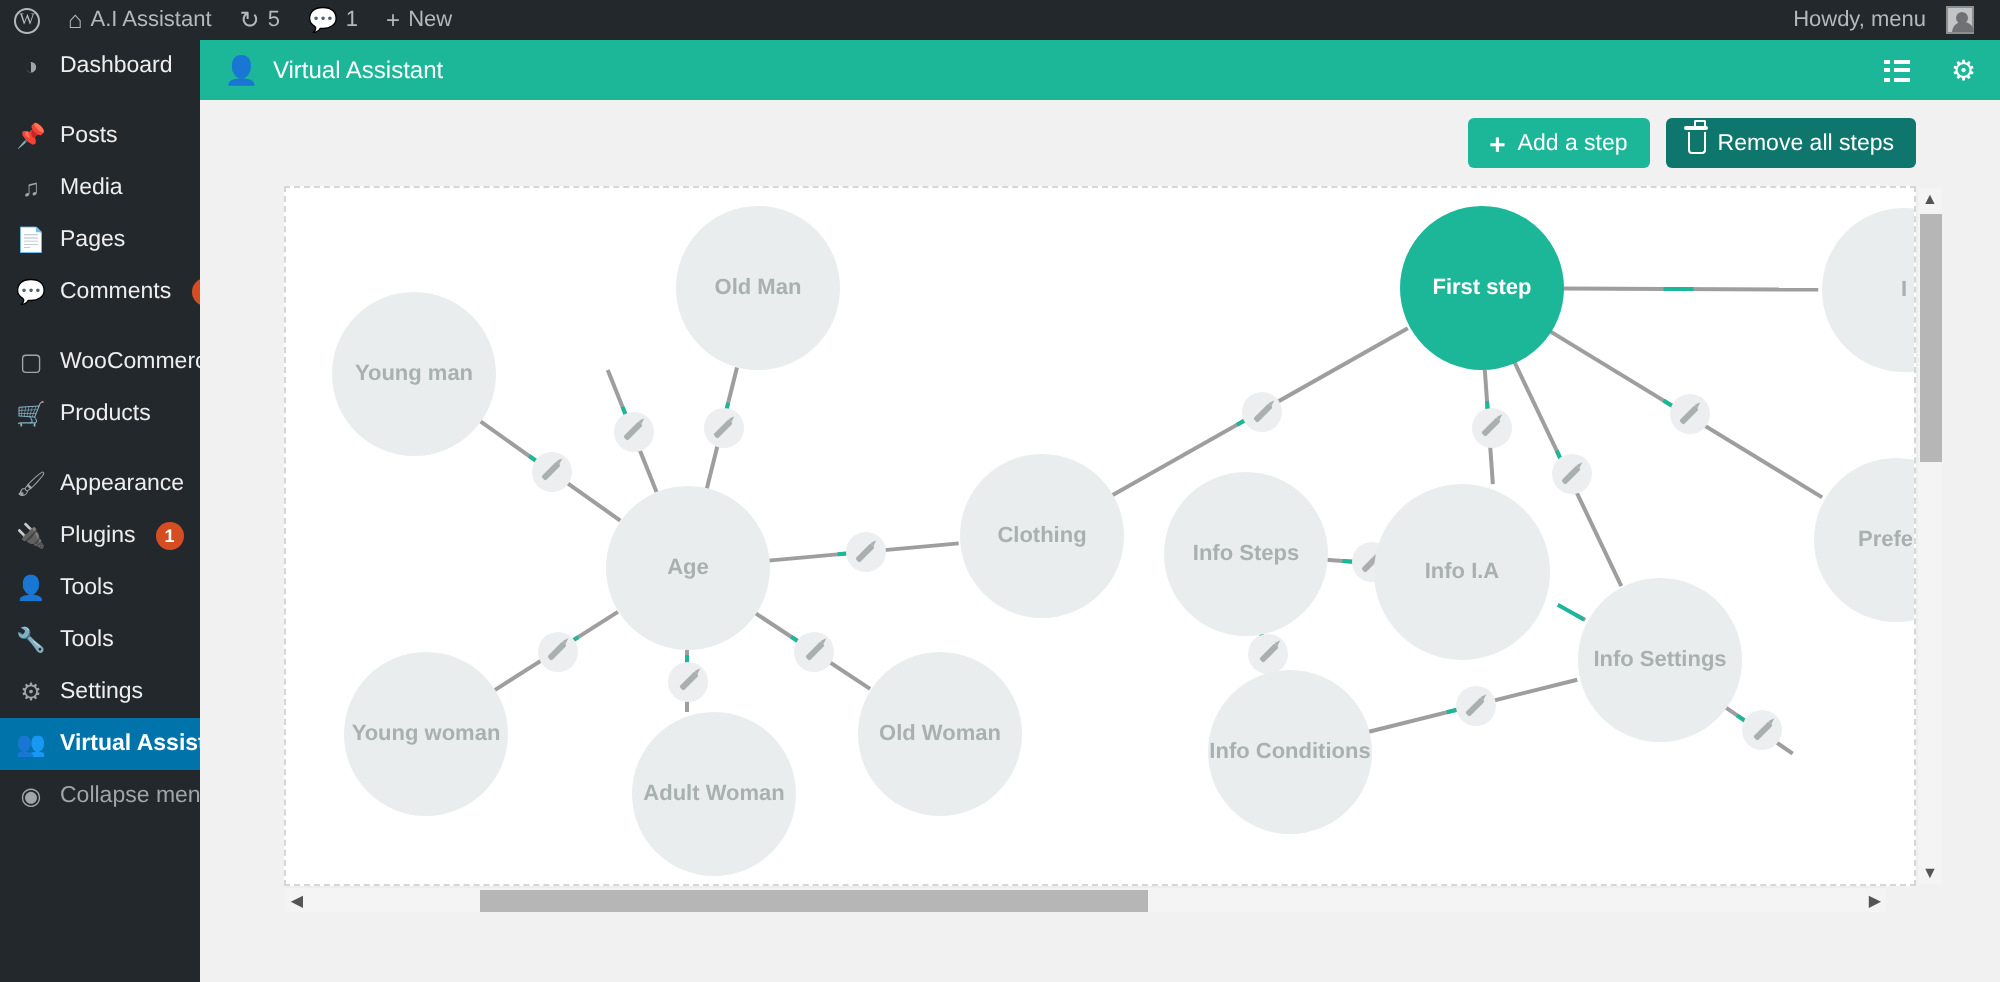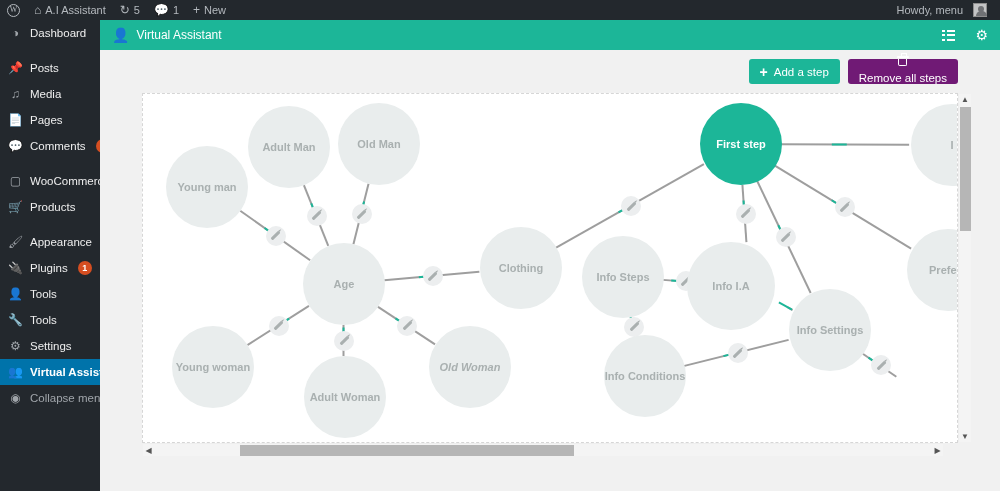--- a/index.html
+++ b/index.html
@@ -98,21 +98,21 @@
     display:flex; justify-content:flex-end; gap:8px;
     padding:9px 42px 0 0;
   }
   .btn{
     display:inline-flex; align-items:center; gap:6px;
     height:25px; padding:0 11px; border:none; border-radius:3px;
     color:#fff; font-size:11.5px; font-family:"Liberation Sans",sans-serif;
     cursor:pointer; font-weight:400;
   }
   .btn-add{ background:#1cb698; }
-  .btn-remove{ background:#701a75;flex-direction:column; }
+  .btn-remove{ background:#0f766e; }
   .plus-ico{ font-size:14px; font-weight:700; line-height:1; }
   .trash-ico{
     width:9px;height:11px;display:inline-block;position:relative;
     border:1.5px solid #fff; border-top:none; border-radius:0 0 2px 2px;
   }
   .trash-ico::before{
     content:""; position:absolute; left:-2.5px; top:-3.5px; width:12px;height:2px;
     background:#fff; border-radius:1px;
   }
   .trash-ico::after{
@@ -378,36 +378,33 @@
         </div>
         <div class="edge-badge" style="left: 594.5px; top: 259px;">
           <span class="pencil"></span>
         </div>
         <div class="edge-badge" style="left: 738px; top: 271px;">
           <span class="pencil"></span>
         </div>
         <div class="node" style="left: 64px; top: 93px; width: 82px; height: 82px;">
           <span>Young man</span>
         </div>
-        <div class="node" style="left: 146px; top: 53px; width: 82px; height: 82px;">
-          <span>Adult Man</span>
-        </div>
         <div class="node" style="left: 236px; top: 50px; width: 82px; height: 82px;">
           <span>Old Man</span>
         </div>
         <div class="node" style="left: 201px; top: 190px; width: 82px; height: 82px;">
           <span>Age</span>
         </div>
         <div class="node" style="left: 70px; top: 273px; width: 82px; height: 82px;">
           <span>Young woman</span>
         </div>
-        <div class="node" style="left: 202px; top: 303px; width: 82px; height: 82px;">
+        <div class="node" style="left: 214px; top: 303px; width: 82px; height: 82px;">
           <span>Adult Woman</span>
         </div>
-        <div class="node" style="left: 327px; top: 273px; width: 82px; height: 82px; font-style: italic;">
+        <div class="node" style="left: 327px; top: 273px; width: 82px; height: 82px;">
           <span>Old Woman</span>
         </div>
         <div class="node" style="left: 378px; top: 174px; width: 82px; height: 82px;">
           <span>Clothing</span>
         </div>
         <div class="node first" style="left: 598px; top: 50px; width: 82px; height: 82px; align-items: center;">
           <span>First step</span>
         </div>
         <div class="node" style="left: 480px; top: 183px; width: 82px; height: 82px;">
           <span>Info Steps</span>

